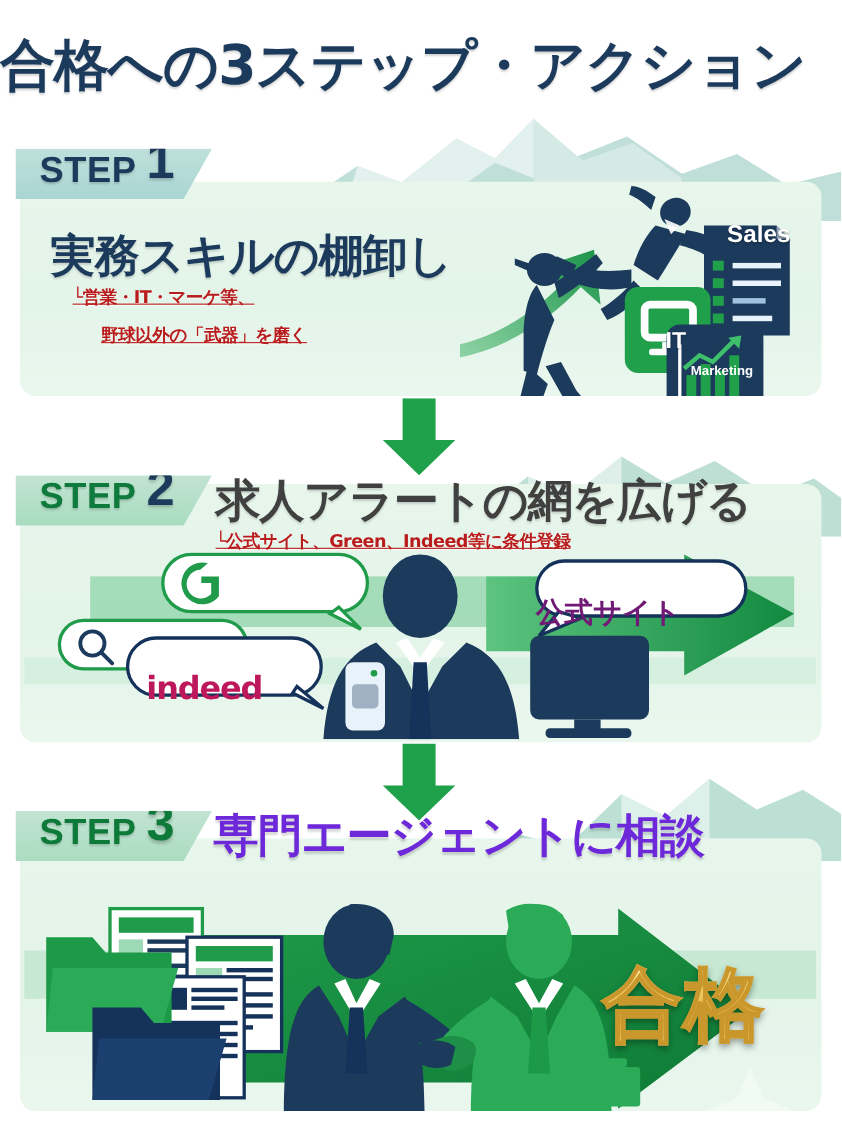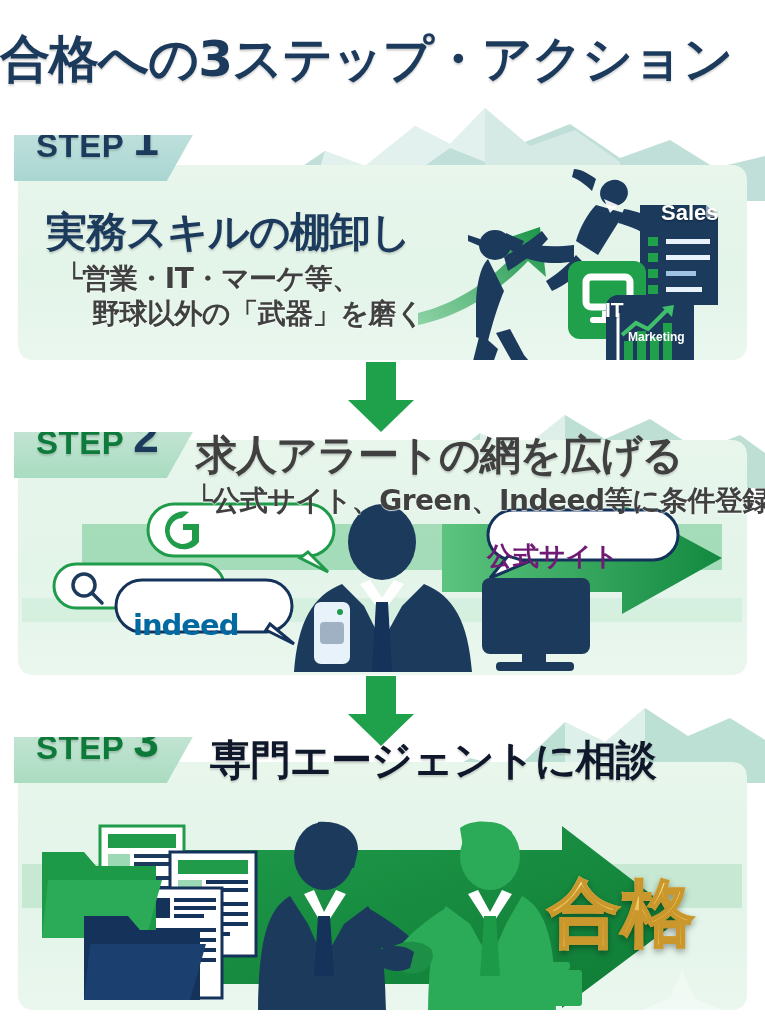--- a/index.html
+++ b/index.html
@@ -56,22 +56,22 @@
   .mountains { position: absolute; pointer-events: none; }
   #mtn1 { top: 96px; left: 150px; width: 615px; height: 105px; }
   #mtn2 { top: 393px; left: 330px; width: 435px; height: 95px; }
   #mtn3 { top: 688px; left: 430px; width: 335px; height: 95px; }
 
   
   .step-badge {
     position: absolute;
     height: 46px;
     display: flex;
-    align-items: flex-end;
-    padding: 0 34px 16px 22px;
+    align-items: flex-start;
+    padding: 0 34px 0 22px;
     clip-path: polygon(0 0, 100% 0, calc(100% - 26px) 100%, 0 100%);
   }
   .step-badge .step-word {
     font-size: 33px;
     font-weight: 900;
     letter-spacing: 0.5px;
     text-shadow: 0 2px 2px rgba(0,0,0,.16);
     font-family: "Liberation Sans", sans-serif;
   }
   .step-badge .step-num {
@@ -100,31 +100,32 @@
     position: absolute;
     font-size: 41px;
     font-weight: 900;
     letter-spacing: -1px;
     white-space: nowrap;
     text-shadow: 0 2px 2px rgba(0,0,0,.16);
     font-family: "DejaVu Sans", "Liberation Sans", sans-serif;
   }
   #head1 { top: 205px; left: 46px; color: #1b3a5c; }
   #head2 { top: 428px; left: 196px; color: #404040; }
-  #head3 { top: 733px; left: 210px; color: #0f172a; }
+  #head3 { top: 733px; left: 194px; color: #6d28d9; }
 
   .subline {
     position: absolute;
-    font-size: 28px;
+    font-size: 16px;
     font-weight: 800;
-    color: #404040;
+    color: #b91c1c;
     white-space: nowrap;
     letter-spacing: -0.5px;
     text-shadow: 0 1px 1px rgba(255,255,255,.8);
     font-family: "DejaVu Sans", "Liberation Sans", sans-serif;
+    text-decoration: underline;
   }
   #sub1a { top: 260px; left: 66px; }
   #sub1b { top: 295px; left: 92px; }
   #sub2  { top: 482px; left: 196px; }
   #sub3  { top: 792px; left: 196px; }
 
   
   .connector { position: absolute; width: 78px; height: 72px; }
   #conn1 { top: 362px; left: 342px; }
   #conn2 { top: 676px; left: 342px; }
@@ -146,21 +147,21 @@
 
   
   .bubble-text {
     position: absolute;
     font-weight: 800;
     white-space: nowrap;
     font-family: "DejaVu Sans", "Liberation Sans", sans-serif;
   }
 
   #green-label { font-size: 29px; color: #3a3a3a; letter-spacing: -0.5px; }
-  #indeed-label { font-size: 29px; color: #0369a1; letter-spacing: -1px; font-style: normal; }
+  #indeed-label { font-size: 29px; color: #be185d; letter-spacing: -1px; font-style: normal; }
   #official-label { font-size: 26px; color: #701a75; letter-spacing: 0px; }
 
   
   #goal-text {
     position: absolute;
     top: 866px;
     left: 548px;
     font-size: 72px;
     font-weight: 900;
     letter-spacing: 2px;

